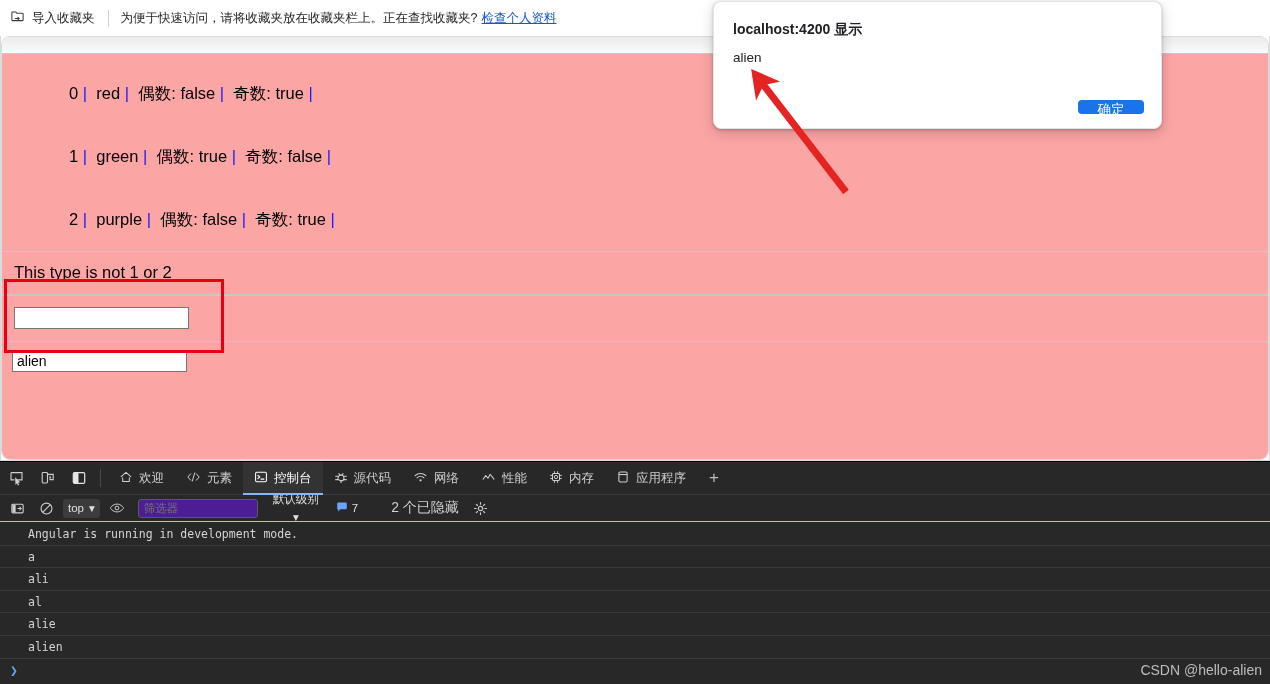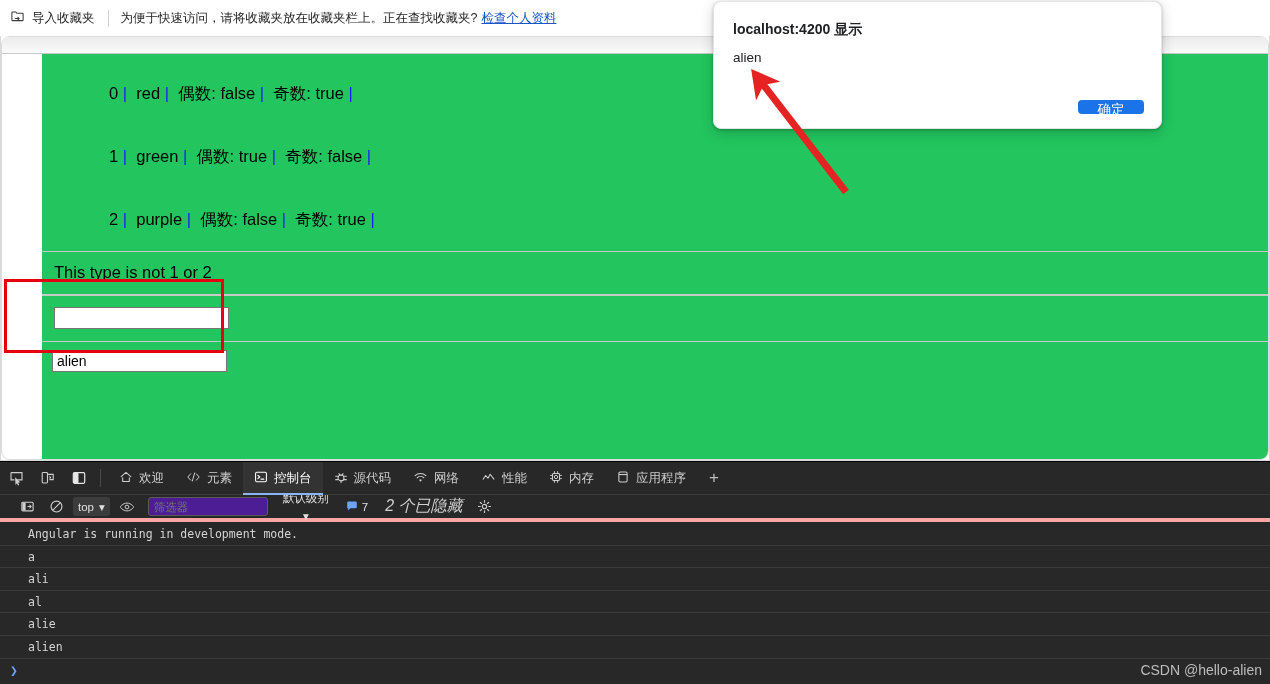--- a/index.html
+++ b/index.html
@@ -47,24 +47,23 @@
     position: absolute; left: 0; top: 0; width: 100%; height: 16px;
     background: linear-gradient(to bottom, #ececec 0%, #f4f4f4 60%, #fbfbfb 100%);
   }
   .page-topstrip-line {
     position: absolute; left: 0; top: 16px; width: 100%; height: 1px;
     background: #c9c9c9;
   }
 
   .page-content {
     position: absolute; left: 0; top: 17px; right: 0; bottom: 0;
-    background: #22c55e;
+    background: #fca5a5;
     font-size: 16px;
     color: #000;
-    margin-left: 40px;
   }
 
   
   .rowlist { padding: 8px 0 0 12px; }
   .rowline {
     font-size: 16.5px;
     line-height: 21px;
     color: #000;
     white-space: pre;
     font-family: "Liberation Sans", sans-serif;
@@ -182,22 +181,22 @@
   .dt-tab.active::after {
     content: ''; position: absolute; left: 0; right: 0; bottom: 0;
     height: 2px; background: #8ab4f8;
   }
   .dt-plus { color: #bdbdbd; font-size: 17px; padding: 0 12px; cursor: pointer; }
 
   .dt-filterbar {
     height: 27px;
     display: flex; align-items: center;
     background: #282828;
-    border-bottom: 4px solid #fca5a5;
-    padding-left: 15px;
+    border-bottom: 1px solid #fca5a5;
+    padding-left: 5px;
     gap: 5px;
   }
   .fb-icon {
     width: 24px; height: 22px;
     display: flex; align-items: center; justify-content: center;
     cursor: pointer;
   }
   .fb-select {
     display: flex; align-items: center; gap: 5px;
     background: #3c3c3c; border-radius: 3px;
@@ -216,21 +215,21 @@
     margin-left: 4px;
   }
   .fb-level {
     color: #e0e0e0; font-size: 11.5px; cursor: pointer;
     display: flex; align-items: center; gap: 3px; margin-left: 10px; flex-direction: column;
   }
   .fb-count {
     display: flex; align-items: center; gap: 4px;
     color: #e0e0e0; font-size: 11.5px; margin-left: 12px;
   }
-  .fb-hidden { color: #d0d0d0; font-size: 16px; margin-left: 12px; cursor: pointer; font-style: italic; }
+  .fb-hidden { color: #d0d0d0; font-size: 14px; margin-left: 28px; cursor: pointer; }
   .fb-gear { margin-left: 9px; cursor: pointer; display: flex; align-items: center; }
 
   .dt-console {
     position: absolute; left: 0; top: 61px; right: 0; bottom: 0;
     background: #282828;
     overflow: hidden;
   }
   .con-row {
     height: 22.6px;
     line-height: 22.6px;

